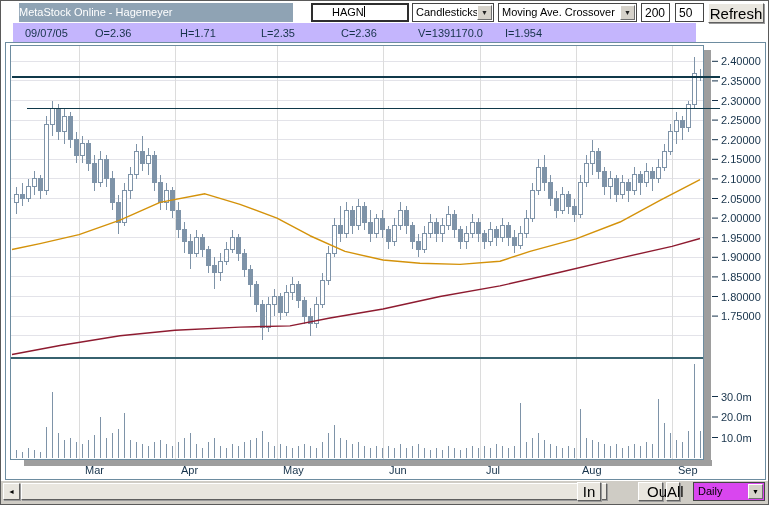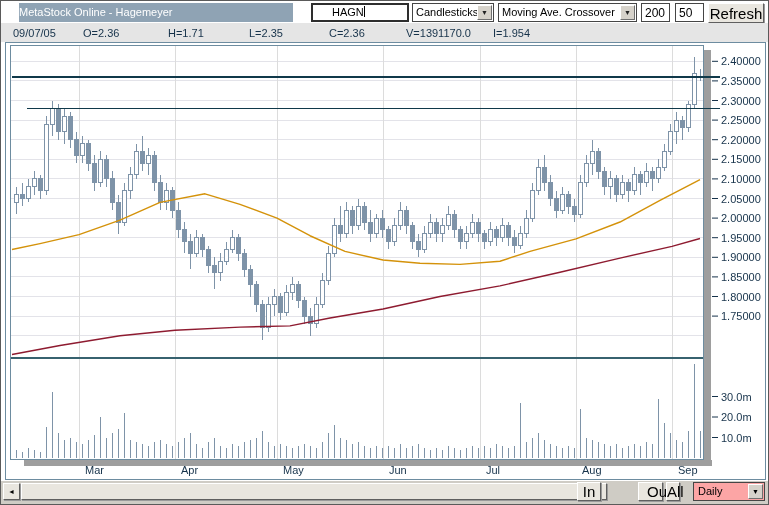--- a/index.html
+++ b/index.html
@@ -18,38 +18,38 @@
   .combo .cbtn { position:absolute; right:1px; top:1px; bottom:1px; width:15px; background:#d6d2ca; border:1px solid #fff; border-right-color:#6f6f6f; border-bottom-color:#6f6f6f; text-align:center; font-size:7px; line-height:14px; color:#222; }
   #charttype-combo { left:411px; width:82px; }
   #indicator-combo { left:497px; width:139px; }
   .num-input { position:absolute; top:2px; height:19px; width:29px; background:#fff; border:1px solid #454545; font-family:"Liberation Sans", sans-serif; font-size:12px; padding-left:3px; }
   #param1-input { left:640px; }
   #param2-input { left:674px; }
   .btn3d { background:#e9e6df; border:1px solid #fff; border-right-color:#5f5f5f; border-bottom-color:#5f5f5f; box-shadow:1px 1px 0 #9a9a9a; font-family:"Liberation Sans", sans-serif; font-size:15px; color:#000; }
   #refresh-button { position:absolute; left:707px; top:2px; width:56px; height:20px; }
 
   
-  #quotebar { position:absolute; left:0; top:22px; width:769px; height:19px; background:#e5e5e5; color:#16324a; }
+  #quotebar { position:absolute; left:12px; top:22px; width:683px; height:19px; background:#c4b5fd; color:#16324a; }
   #quotebar span { position:absolute; top:4px; white-space:nowrap; }
 
   
   #chart-panel { position:absolute; left:4px; top:41px; width:761px; height:438px; background:#fff; border:1px solid #6d8ca0; }
   #chart-svg { position:absolute; left:0; top:0; }
 
   
   #bottombar { position:absolute; left:0; top:480px; width:769px; height:25px; background:#cfccc5; }
   .sb-btn { position:absolute; top:2px; height:17px; text-align:center; }
   #sb-left { left:2px; width:17px; font-size:7px; line-height:15px; }
   #sb-thumb { position:absolute; left:20px; top:2px; width:568px; height:17px; background:#e9e6df; border:1px solid #fff; border-right-color:#5f5f5f; border-bottom-color:#5f5f5f; box-shadow:1px 1px 0 #9a9a9a; }
   #sb-right { left:590px; width:16px; font-size:7px; line-height:15px; }
   .zoom-btn { position:absolute; top:1px; height:19px; }
   #btn-in { left:576px; width:24px; }
   #btn-out { left:637px; width:25px;padding-left:8px; }
   #btn-all { left:665px; width:14px; }
-  #period-combo { position:absolute; left:692px; top:1px; width:72px; height:19px; background:#fca5a5; border:1px solid #454545; }
+  #period-combo { position:absolute; left:692px; top:1px; width:72px; height:19px; background:#d946ef; border:1px solid #454545; }
   #period-combo .ctext { position:absolute; left:4px; top:2px; }
   #period-combo .cbtn { position:absolute; right:1px; top:1px; bottom:1px; width:15px; background:#d6d2ca; border:1px solid #fff; border-right-color:#6f6f6f; border-bottom-color:#6f6f6f; text-align:center; font-size:7px; line-height:14px; }
 </style>
 </head>
 <body>
 
 <div id="app">
 
   <div id="topbar">
     <div id="titleblock">

